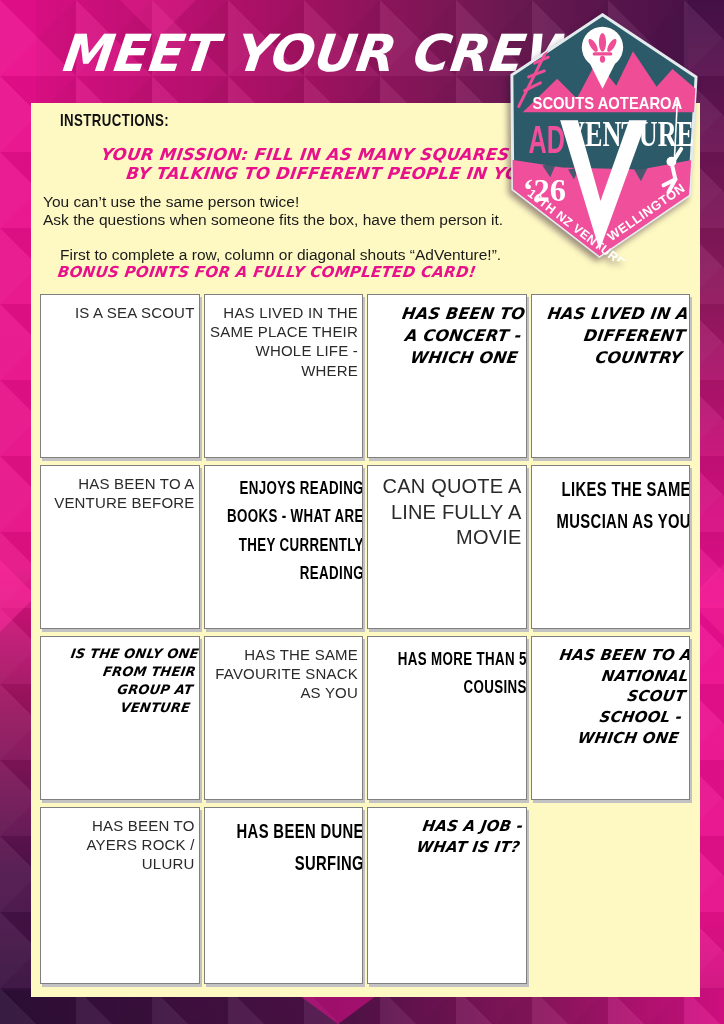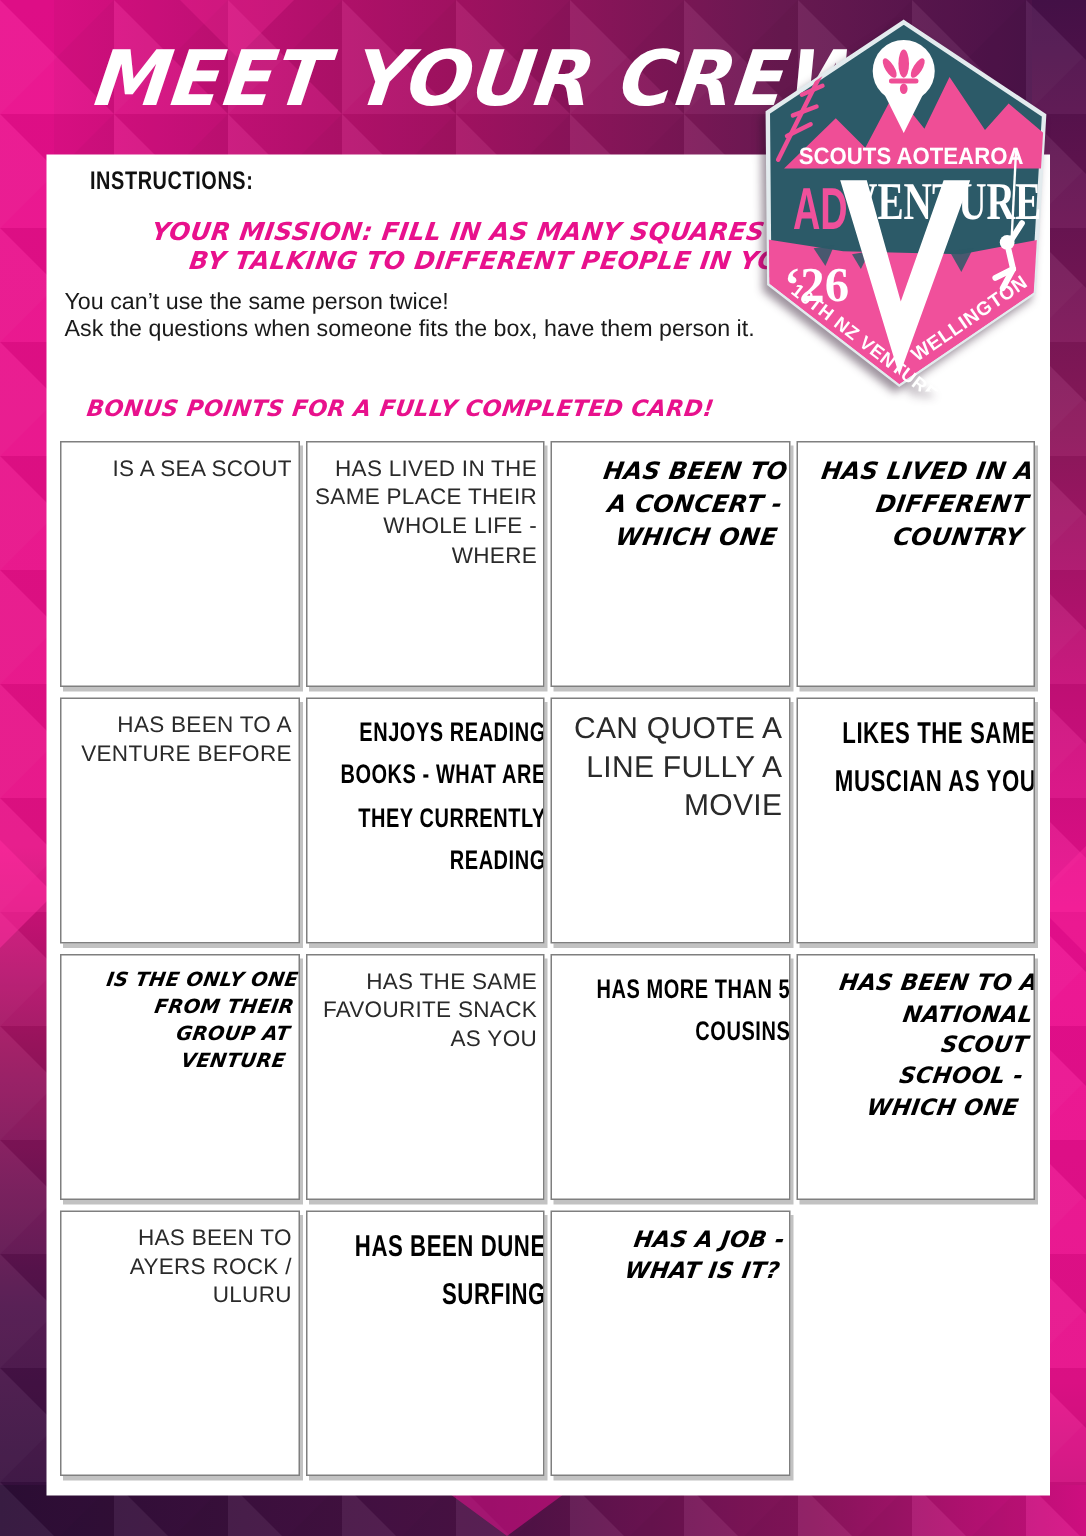--- a/index.html
+++ b/index.html
@@ -11,21 +11,21 @@
   
   .title{
     position:absolute;left:64px;top:24px;width:460px;
     color:#ffffff;font-family:"DejaVu Sans",sans-serif;
     font-size:51px;font-weight:700;font-style:italic;
     transform:skewX(-8deg);letter-spacing:0px;white-space:nowrap;
   }
   
   .panel{
     position:absolute;left:31px;top:103px;width:669px;height:894px;
-    background:#ffffff;
+    background:#fef9c3;
   }
   .instr-heading{
     position:absolute;left:29px;top:8px;
     font-weight:800;font-size:17px;color:#111;
     transform:scaleX(.78);transform-origin:0 0;letter-spacing:.5px;
   }
   .mission{
     position:absolute;left:0;top:42px;width:100%;text-align:center;
     color:#e8118c;font-family:"DejaVu Sans",sans-serif;
     font-size:16.5px;font-weight:700;font-style:italic;line-height:19px;
@@ -128,20 +128,21 @@
   <div class="panel">
     <div class="instr-heading">INSTRUCTIONS:</div>
     <div class="mission">
       <div>YOUR MISSION: FILL IN AS MANY SQUARES AS YOU CAN</div>
       <div>BY TALKING TO DIFFERENT PEOPLE IN YOUR UNIT.</div>
     </div>
     <div class="rules">
       <div>You can’t use the same person twice!</div>
       <div>Ask the questions when someone fits the box, have them person it.</div>
     </div>
+    <div class="rules3">First to complete a row, column or diagonal shouts “AdVenture!”.</div>
     <div class="bonus">BONUS POINTS FOR A FULLY COMPLETED CARD!</div>
 
     <div class="grid">
         <div class="cell font-plain">
           <div class="cell-text" style="font-size: 15px;">IS A SEA SCOUT</div>
         </div>
         <div class="cell font-plain">
           <div class="cell-text" style="font-size: 15px;">HAS LIVED IN THE
 SAME PLACE THEIR
 WHOLE LIFE -

